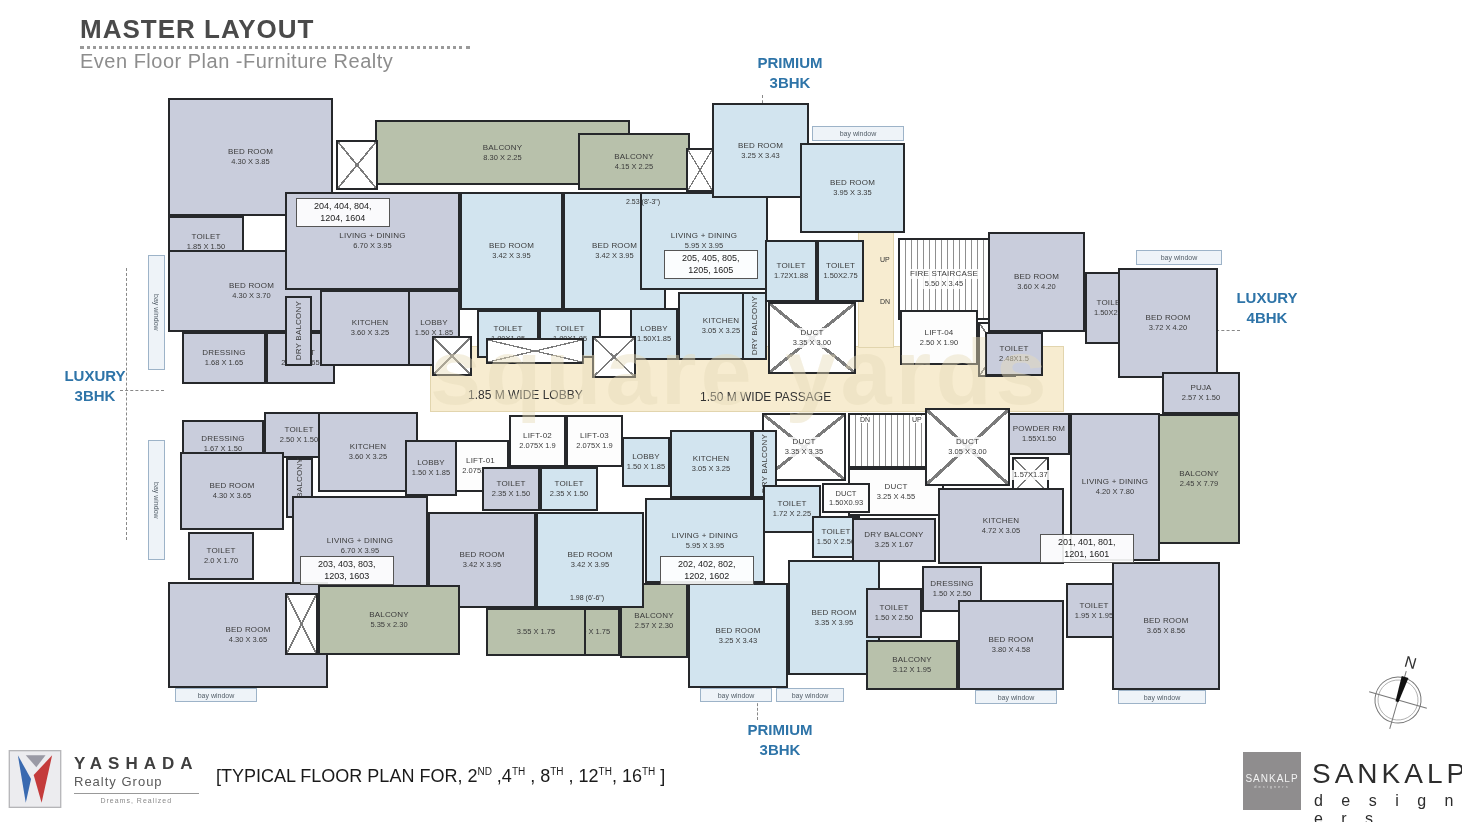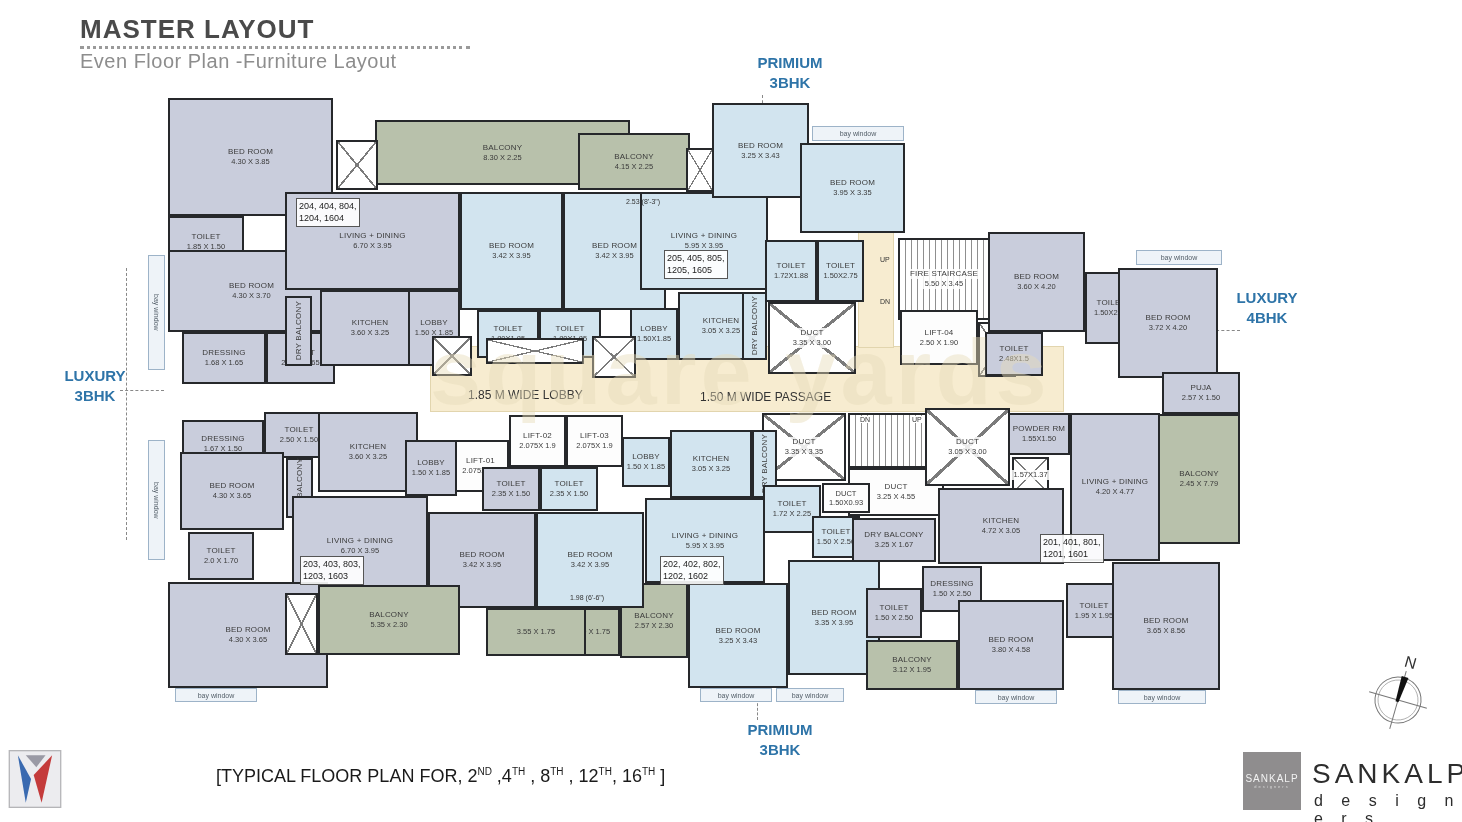--- a/index.html
+++ b/index.html
@@ -20,21 +20,21 @@
      linear-gradient(to bottom right,transparent 48.5%,#7b7b7b 48.5%,#7b7b7b 51.5%,transparent 51.5%),
      linear-gradient(to top right,transparent 48.5%,#7b7b7b 48.5%,#7b7b7b 51.5%,transparent 51.5%),#fff}
   .stairs{background:repeating-linear-gradient(90deg,#fff 0 5px,#8f8f8f 5px 6px)}
   .stairs .rn,.stairs .rd,.duct .rn,.duct .rd{background:rgba(255,255,255,.85);padding:0 2px}
   .vtext{writing-mode:vertical-rl;transform:rotate(180deg)}
   .bayw{position:absolute;border:1px solid #9db3c8;background:#eef3f8;font-size:7px;color:#55606a;
         display:flex;align-items:center;justify-content:center;box-sizing:border-box;z-index:12;white-space:nowrap}
   .bayw.vtext{writing-mode:vertical-rl;transform:none}
   .lbl{position:absolute;font-size:12px;color:#333;white-space:nowrap;z-index:20}
   .unitno{position:absolute;border:1px solid #555;background:rgba(255,255,255,.9);font-size:9px;color:#222;
-          padding:2px 2px;text-align:left;line-height:1.3;z-index:22;white-space:nowrap}
+          padding:2px 17px;text-align:center;line-height:1.3;z-index:22;white-space:nowrap}
   .callout{position:absolute;color:#2e74a8;font-weight:bold;font-size:15px;text-align:center;line-height:1.35;z-index:30}
   .dashv{position:absolute;border-left:1.5px dashed #888;z-index:8}
   .dashh{position:absolute;border-top:1.5px dashed #888;z-index:8}
   .watermark{position:absolute;left:430px;top:320px;font-size:92px;font-weight:bold;color:#e7dcba;
              opacity:.45;z-index:40;pointer-events:none;letter-spacing:4px}
   
   .cap{position:absolute;left:216px;top:766px;font-size:18px;font-weight:normal;color:#1a1a1a;z-index:30}
   .cap sup{font-size:10px}
   .yash{position:absolute;left:8px;top:750px;display:flex;align-items:center;gap:12px;z-index:30}
   .yash-name{font-size:17px;font-weight:bold;color:#3f3f3f;letter-spacing:6px}
@@ -46,21 +46,21 @@
   .sank-box .b{font-size:4px;letter-spacing:2px;color:#d9d9d9}
   .sank-name{position:absolute;left:1312px;top:758px;font-size:28px;color:#2d2d2d;letter-spacing:4px;z-index:30}
   .sank-sub{position:absolute;left:1314px;top:792px;font-size:16px;color:#2d2d2d;letter-spacing:7px;z-index:30}
   .north{position:absolute;left:1358px;top:648px;z-index:30}
 </style>
 </head>
 <body>
 
 <div class="title">MASTER LAYOUT</div>
 <div class="title-dots"></div>
-<div class="subtitle">Even Floor Plan -Furniture Layout</div>
+<div class="subtitle">Even Floor Plan -Furniture Realty</div>
 
 <div class="crm" style="left:430px;top:346px;width:634px;height:66px"></div>
 <div class="crm" style="left:858px;top:220px;width:36px;height:128px"></div>
 
 <div class="room lav" style="left:168px;top:98px;width:165px;height:118px">
     <span class="rn">BED ROOM</span>
     <span class="rd">4.30 X 3.85</span>
   </div>
 <div class="room lav" style="left:168px;top:216px;width:76px;height:52px">
     <span class="rn">TOILET</span>
@@ -345,21 +345,21 @@
   </div>
 <div class="room duct" style="left:925px;top:408px;width:85px;height:78px">
     <span class="rn">DUCT</span>
     <span class="rd">3.05 X 3.00</span>
   </div>
 <div class="room duct" style="left:1012px;top:457px;width:37px;height:36px">
     <span class="rd">1.57X1.37</span>
   </div>
 <div class="room lav" style="left:1070px;top:413px;width:90px;height:148px">
     <span class="rn">LIVING + DINING</span>
-    <span class="rd">4.20 X 4.77</span>
+    <span class="rd">4.20 X 7.80</span>
   </div>
 <div class="unitno" style="left:1040px;top:534px;white-space:pre-line">201, 401, 801,
 1201, 1601</div>
 <div class="room lav" style="left:938px;top:488px;width:126px;height:76px">
     <span class="rn">KITCHEN</span>
     <span class="rd">4.72 X 3.05</span>
   </div>
 <div class="room lav" style="left:852px;top:518px;width:84px;height:44px">
     <span class="rn">DRY BALCONY</span>
     <span class="rd">3.25 X 1.67</span>
@@ -454,20 +454,25 @@
   </svg>
 </div>
 
 <div class="yash">
   <svg width="54" height="58" viewBox="0 0 40 44">
     <rect x="0.5" y="0.5" width="39" height="43" fill="#ececef" stroke="#b5b5b8"></rect>
     <polygon points="7,4 17,22 13,40" fill="#3a6ab0"></polygon>
     <polygon points="33,4 19,19 25,40" fill="#c43b3b"></polygon>
     <polygon points="13,4 21,13 28,4" fill="#9a9aa5"></polygon>
   </svg>
+  <div>
+    <div class="yash-name">YASHADA</div>
+    <div class="yash-sub">Realty Group</div>
+    <div class="yash-tag">Dreams, Realized</div>
+  </div>
 </div>
 
 <div class="cap"><span>[TYPICAL FLOOR PLAN FOR, 2</span><sup>ND</sup><span> ,4</span><sup>TH</sup><span> , 8</span><sup>TH</sup><span> , 12</span><sup>TH</sup><span>, 16</span><sup>TH</sup><span> ]</span></div>
 
 <div class="sank-box">
   <div class="a">SANKALP</div>
   <div class="b">designers</div>
 </div>
 <div class="sank-name">SANKALP</div>
 <div class="sank-sub">d e s i g n e r s</div>

